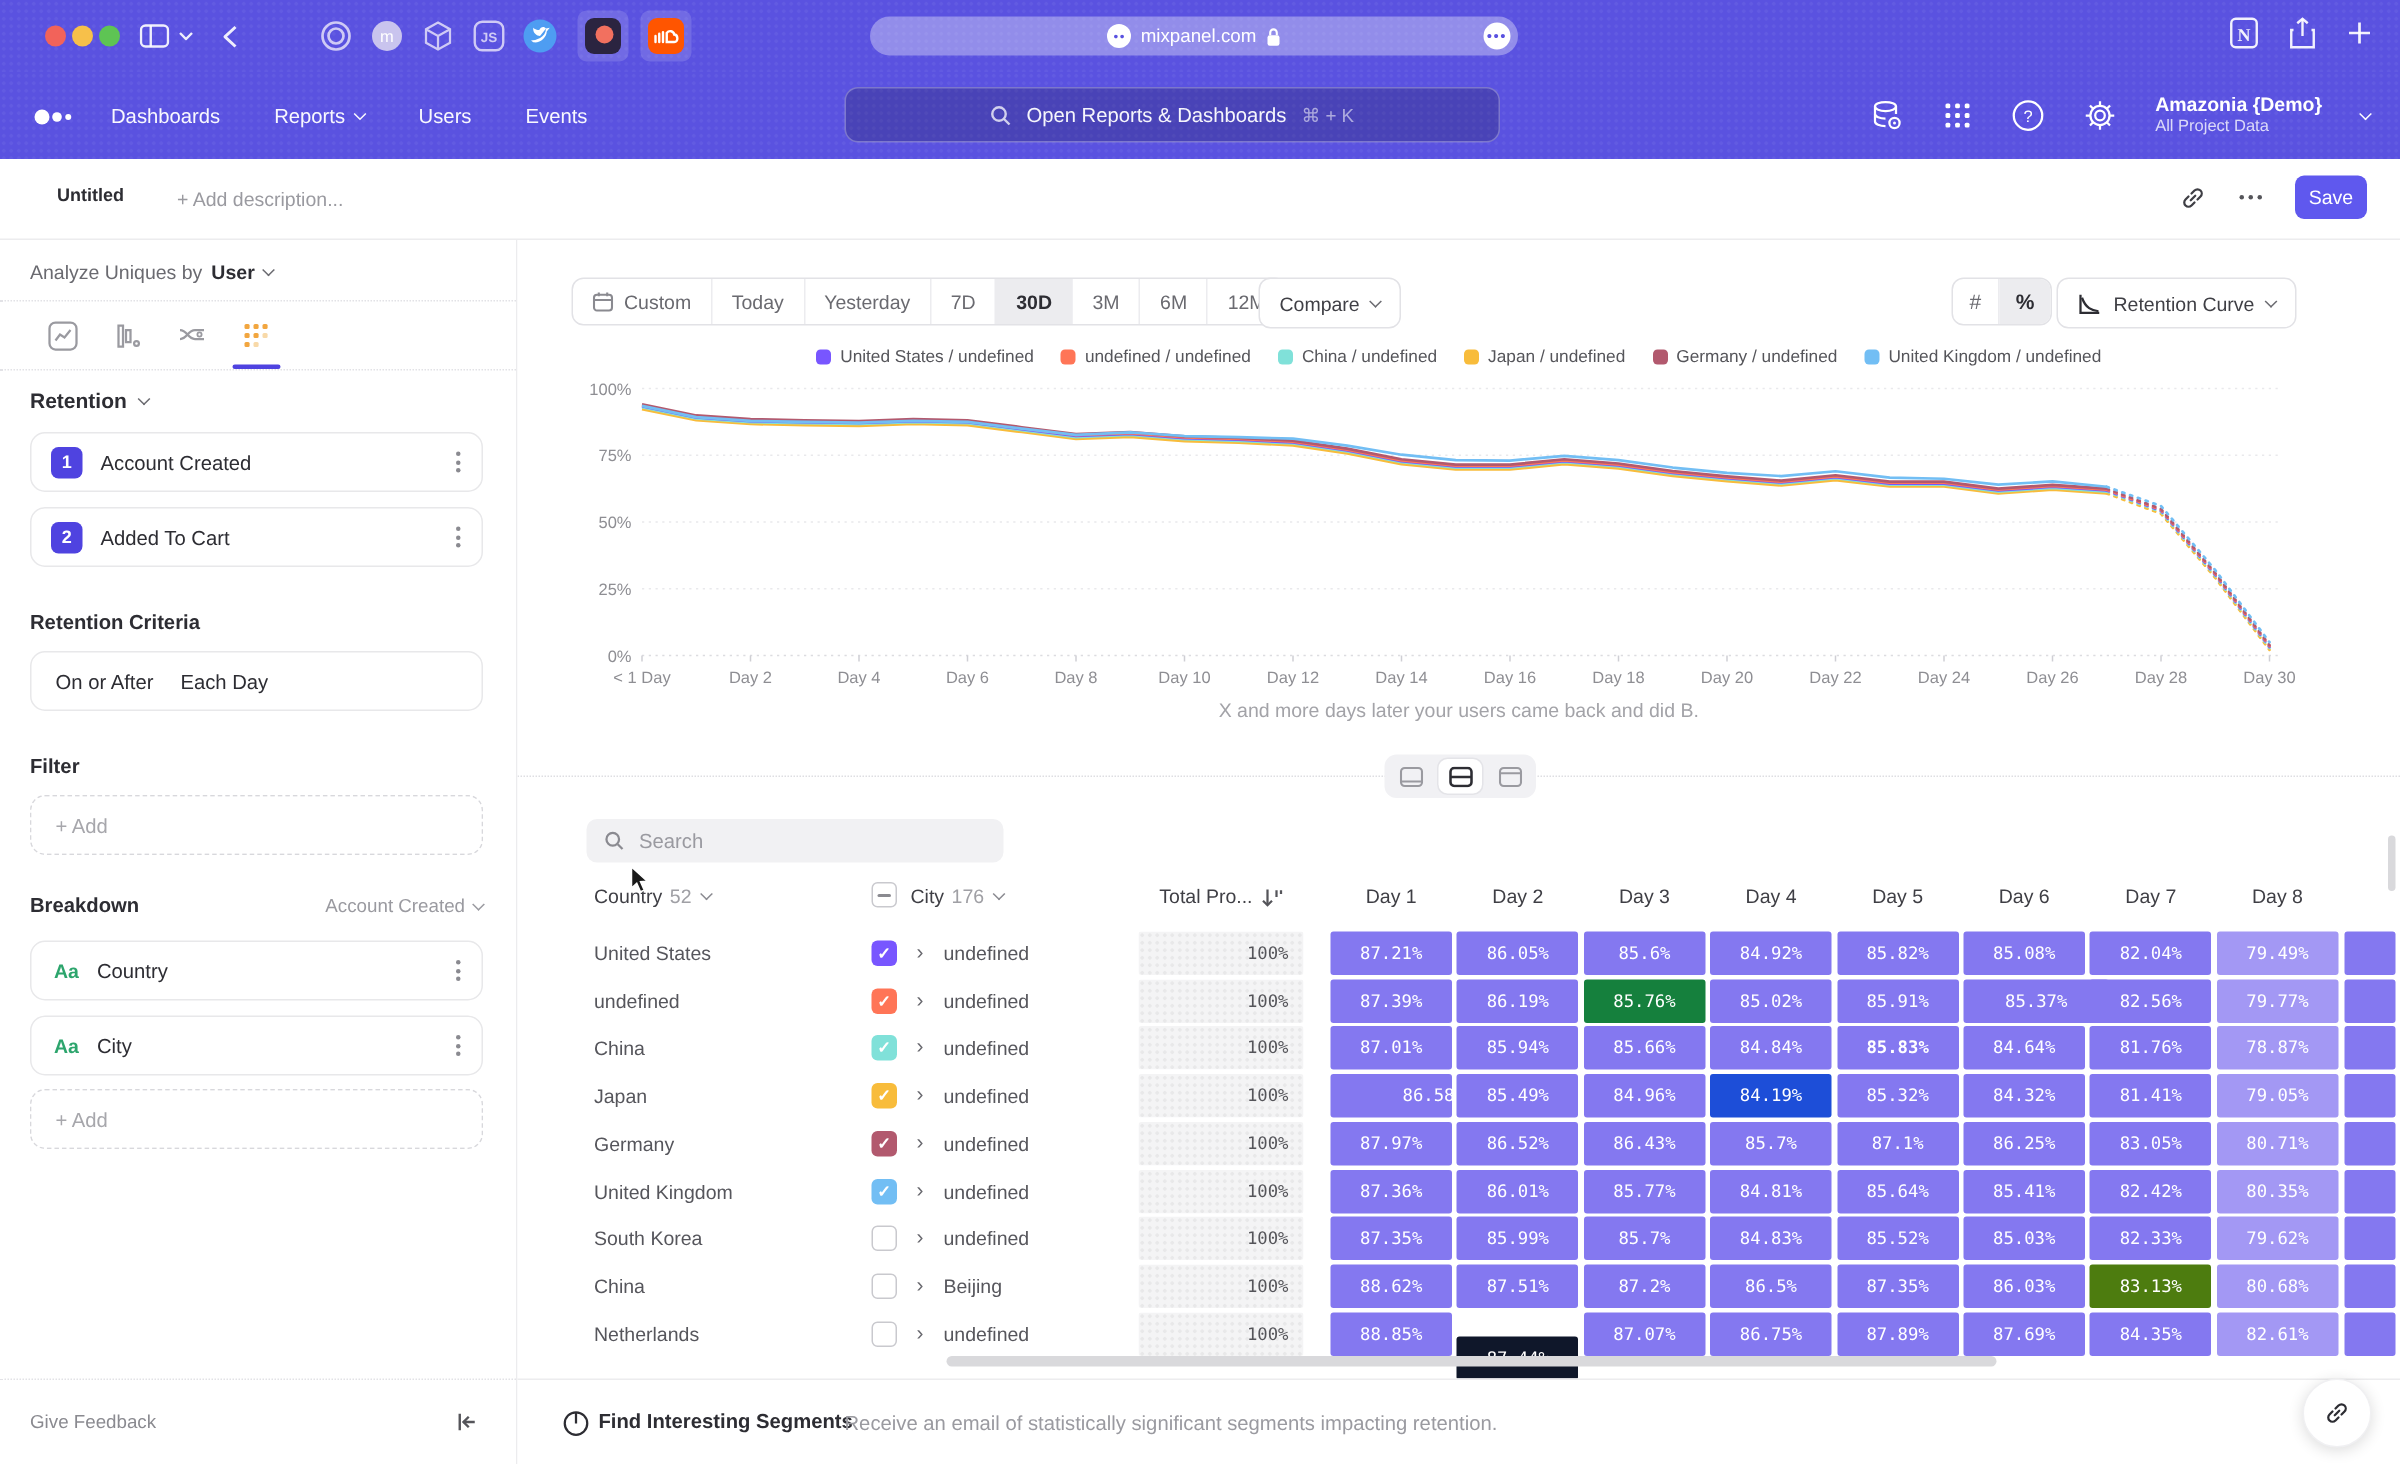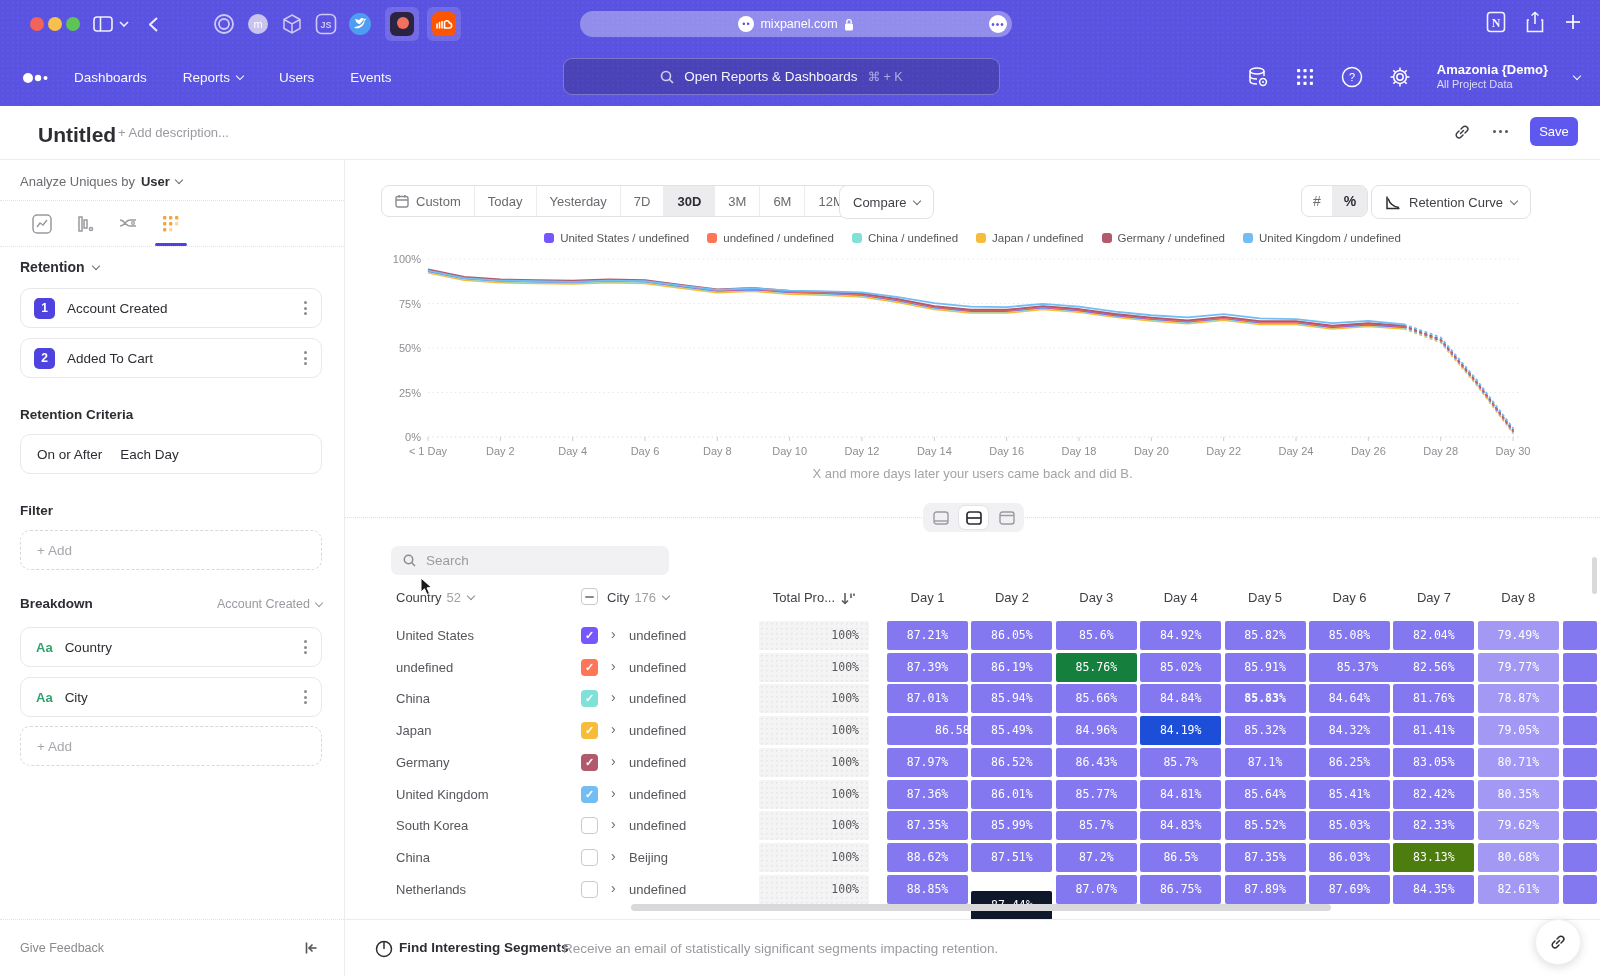--- a/index.html
+++ b/index.html
@@ -35,21 +35,21 @@
   .nav-search .sc { color:rgba(255,255,255,0.55); font-size:12.5px; }
   .nav-right { position:absolute; right:20px; top:0; height:58px; display:flex; align-items:center; gap:26px; }
   .acct { text-align:left; line-height:1.25; }
   .acct .nm { color:#fff; font-size:13px; font-weight:600; }
   .acct .sb { color:rgba(255,255,255,0.78); font-size:11px; }
   .chev { display:inline-block; width:6px; height:6px; border-right:1.6px solid currentColor; border-bottom:1.6px solid currentColor;
           transform:rotate(45deg); margin-top:-3px; }
 
   
   .report-header { position:absolute; left:0; top:106px; width:1600px; height:54px; background:#fff; border-bottom:1px solid #ececee; }
-  .rh-title { position:absolute; left:38px; top:17px; font-size:21px; font-weight:700; color:#2d2d33; }
+  .rh-title { position:absolute; left:38px; top:17px; font-size:12px; font-weight:700; color:#2d2d33; }
   .rh-desc { position:absolute; left:118px; top:19px; font-size:13px; color:#9a9aa0; }
   .rh-right { position:absolute; right:22px; top:11px; display:flex; align-items:center; gap:22px; }
   .save-btn { width:48px; height:29px; border-radius:6px; background:#5f58ee; color:#fff; font-size:13px; font-weight:500;
     display:flex; align-items:center; justify-content:center; cursor:pointer; }
   .dots-h { display:flex; gap:3px; } .dots-h b{width:3px;height:3px;border-radius:50%;background:#55555a;}
 
   
   .sidebar { position:absolute; left:0; top:160px; width:345px; height:816px; background:#fff; border-right:1px solid #ececee; }
   .sb-analyze { position:absolute; left:20px; top:14px; font-size:13px; color:#6a6a70; display:flex; gap:6px; align-items:center; }
   .sb-analyze b { color:#2d2d33; font-weight:600; }

